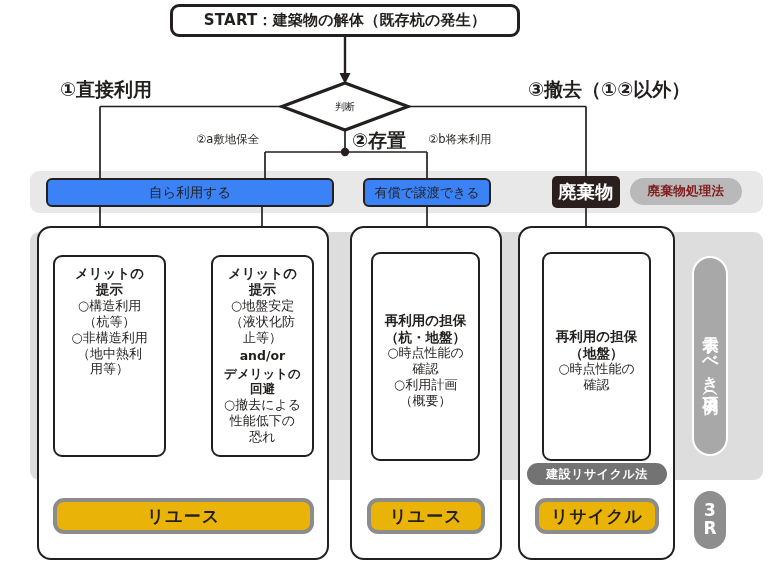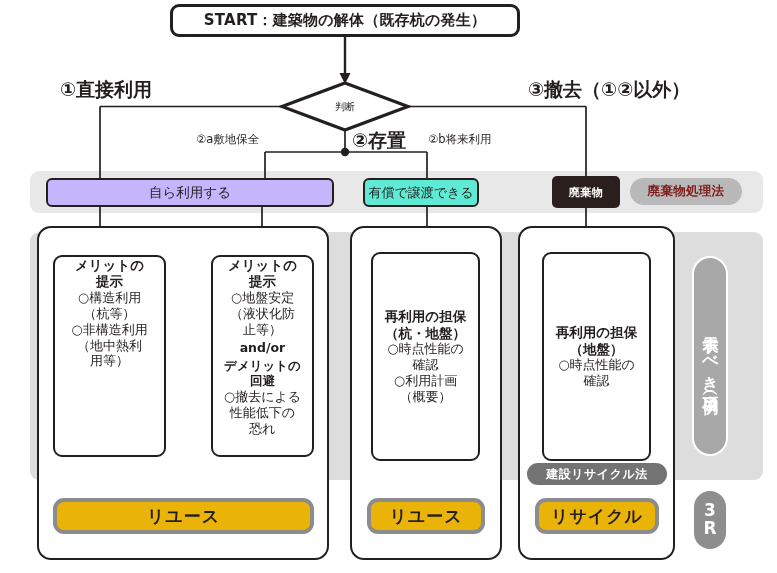--- a/index.html
+++ b/index.html
@@ -43,54 +43,54 @@
   
   .lbl-direct{left:60px;top:77px;font-size:19px;font-weight:bold;}
   .lbl-remove{left:528px;top:77px;font-size:19px;font-weight:bold;}
   .lbl-keep{left:352px;top:128px;font-size:19px;font-weight:bold;}
   .lbl-2a{left:196px;top:132px;font-size:11.5px;}
   .lbl-2b{left:428px;top:132px;font-size:11.5px;}
 
   
   .box-use{
     left:46px;top:178px;width:288px;height:29px;
-    border:2.6px solid #231f1e;border-radius:6px;background:#c4b5fd;
+    border:2.6px solid #231f1e;border-radius:6px;background:#3b82f6;
     display:flex;align-items:center;justify-content:center;font-size:13.5px;
   }
   .box-transfer{
-    left:363px;top:178px;width:116px;height:29px;
-    border:2.6px solid #231f1e;border-radius:6px;background:#5eead4;
+    left:363px;top:178px;width:128px;height:29px;
+    border:2.6px solid #231f1e;border-radius:6px;background:#3b82f6;
     display:flex;align-items:center;justify-content:center;font-size:13px;
   }
   .box-waste{
     left:552px;top:176px;width:68px;height:32px;
     background:#2a1f1c;border-radius:5px;
     display:flex;align-items:center;justify-content:center;
-    color:#fff;font-size:11px;font-weight:bold;letter-spacing:.5px;
+    color:#fff;font-size:18px;font-weight:bold;letter-spacing:.5px;
   }
   .pill-wastelaw{
     left:630px;top:178px;width:112px;height:27px;
     background:#b9b9b9;border-radius:14px;
     display:flex;align-items:center;justify-content:center;
     color:#7f1d1d;font-size:12.5px;font-weight:bold;letter-spacing:.3px;
   }
 
   
   .route{
     border:2.2px solid #231f1e;border-radius:14px;background:#ffffff;
   }
   .route-1{left:37px;top:226px;width:292px;height:334px;}
   .route-2{left:350px;top:226px;width:152px;height:334px;}
   .route-3{left:518px;top:226px;width:157px;height:334px;}
 
   
   .detail{
     border:2.6px solid #231f1e;border-radius:9px;background:#fff;
     display:flex;flex-direction:column;align-items:center;
-    text-align:center;
+    text-align:center;padding-top:8px;
   }
   .d1{left:53px;top:255px;width:113px;height:202px;}
   .d2{left:211px;top:255px;width:103px;height:202px;}
   .d3{left:371px;top:252px;width:109px;height:209px;}
   .d4{left:542px;top:252px;width:109px;height:209px;}
   .d3 .inner,.d4 .inner{justify-content:center;height:100%;display:flex;flex-direction:column;}
 
   .dhead{font-weight:bold;font-size:13.5px;line-height:1.22;}
   .dbody{font-size:13px;line-height:1.22;margin-top:0px;}
   .dsub{font-weight:bold;font-size:12.5px;line-height:1.25;margin-top:2px;}

